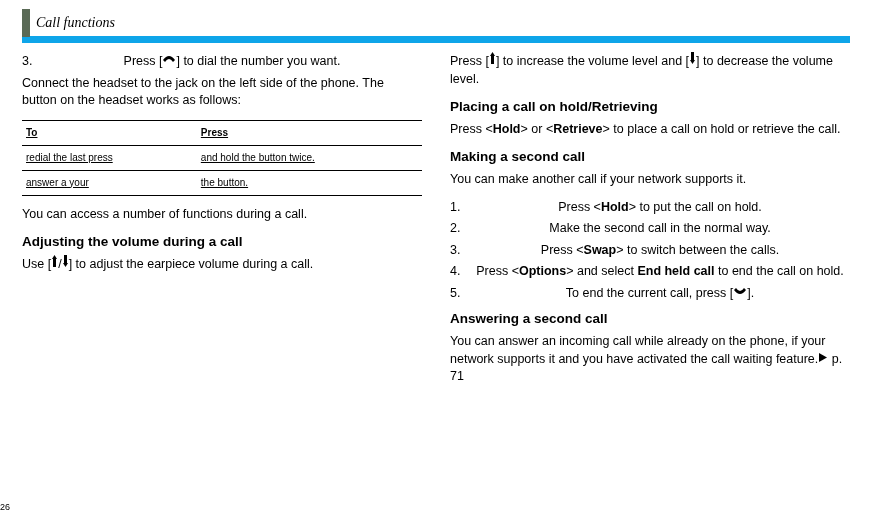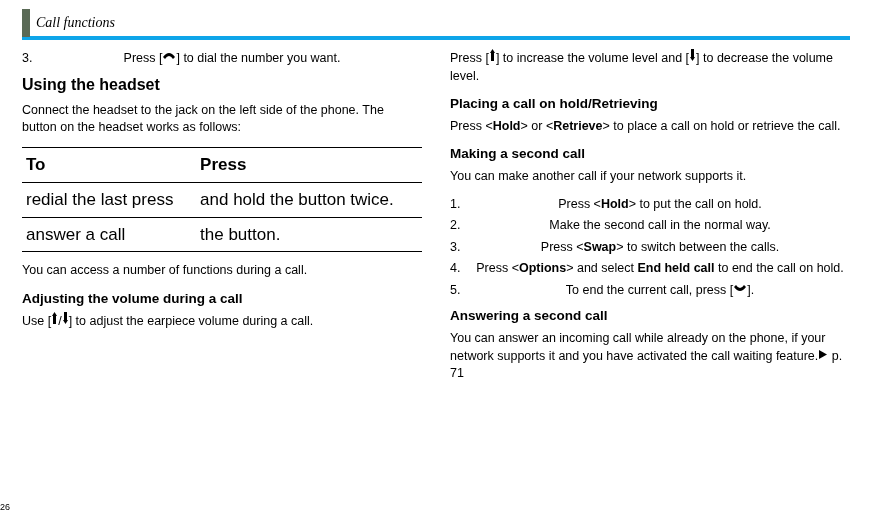--- a/index.html
+++ b/index.html
@@ -11,21 +11,21 @@
     line-height: 1.4;
     color: #000;
     background: #fff;
     position: relative;
     padding: 6px 20px 10px 22px;
   }
   .header {
     display: flex;
     align-items: flex-end;
     margin-bottom: 6px;
-    border-bottom: 4px solid #0ea5e9;
+    border-bottom: 7px solid #0ea5e9;
     padding-bottom: 2px;
   }
   .header-bar {
     width: 8px;
     height: 28px;
     background: #5a6a56;
     margin-right: 6px;
     position: relative;
     top: 3px;
   }
@@ -68,22 +68,23 @@
   }
   table {
     width: 100%;
     border-collapse: collapse;
     margin-top: 6px;
     margin-bottom: 10px;
   }
   th, td {
     text-align: left;
     padding: 5px 4px;
-    font-size: 17px;
+    font-size: 10px;
     font-weight: normal;
+    text-decoration: underline;
   }
   thead th {
     font-weight: bold;
     border-top: 1px solid #000;
     border-bottom: 1px solid #000;
   }
   tbody tr td { border-bottom: 1px solid #000; }
   .icon {
     display: inline-block;
     vertical-align: middle;
@@ -112,37 +113,36 @@
 
     <div class="num-item para">
       <span class="num">3.</span>
       <span class="txt">
         <span>Press [</span><span class="icon"><svg width="14" height="10" viewBox="0 0 14 10">
               <path d="M1 6 Q7 -2 13 6 L11 8 Q7 2 3 8 Z" fill="#000"></path>
             </svg></span><span>] to dial the number you want.</span>
       </span>
     </div>
 
-    <div class="h2">Using the headset</div>
     <div class="para">Connect the headset to the jack on the left side of the phone. The button on the headset works as follows:</div>
 
     <table>
       <thead>
         <tr>
           <th>To</th>
           <th>Press</th>
         </tr>
       </thead>
       <tbody>
         <tr>
           <td>redial the last press</td>
           <td>and hold the button twice.</td>
         </tr>
         <tr>
-          <td>answer a call</td>
+          <td>answer a your</td>
           <td>the button.</td>
         </tr>
       </tbody>
     </table>
 
     <div class="para">You can access a number of functions during a call.</div>
 
     <div class="h3">Adjusting the volume during a call</div>
     <div class="para">
       <span>Use [</span><span class="icon"><svg width="7" height="12" viewBox="0 0 7 12">

